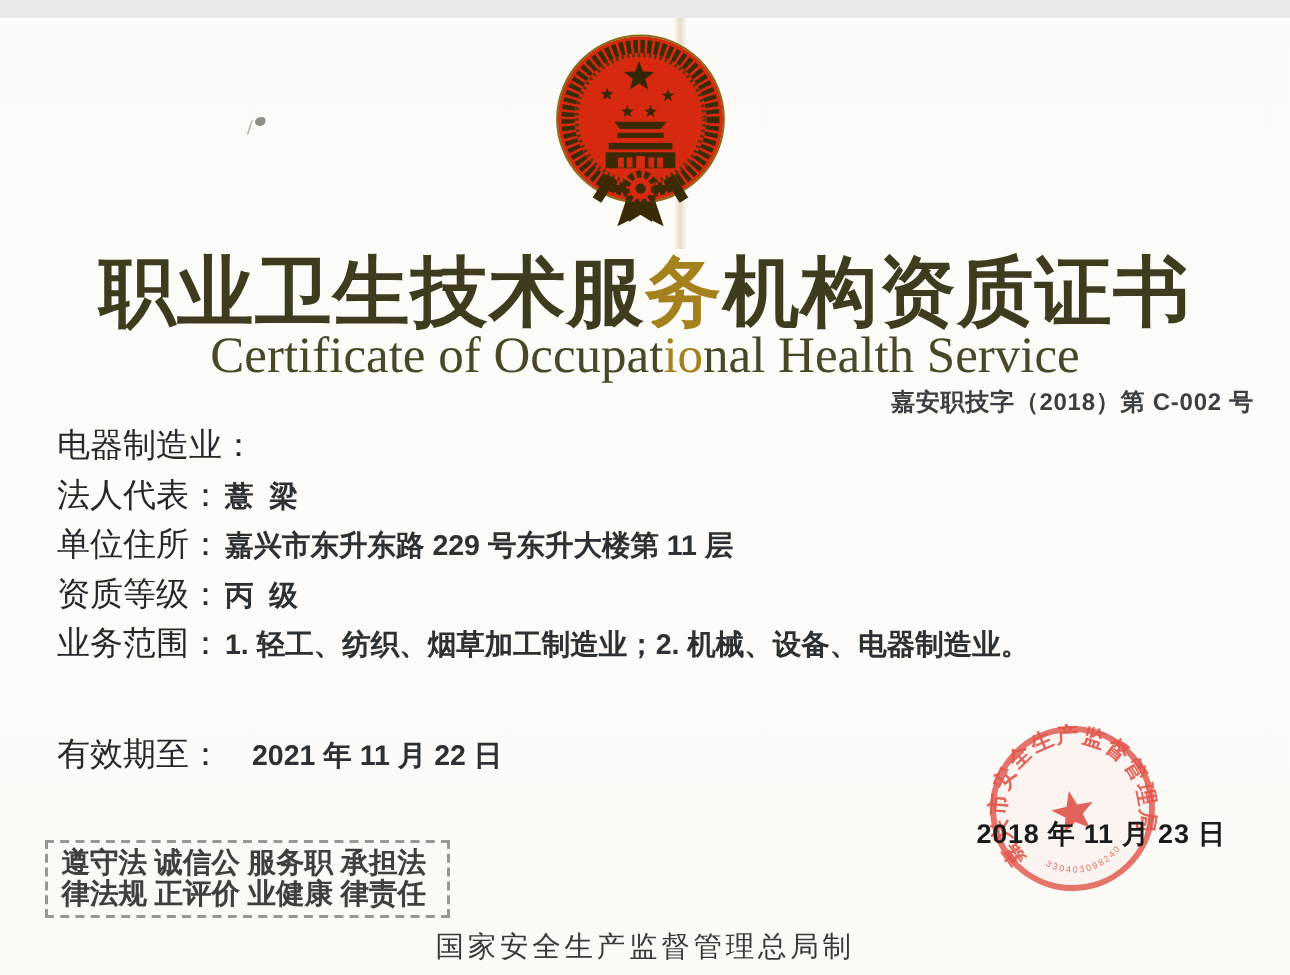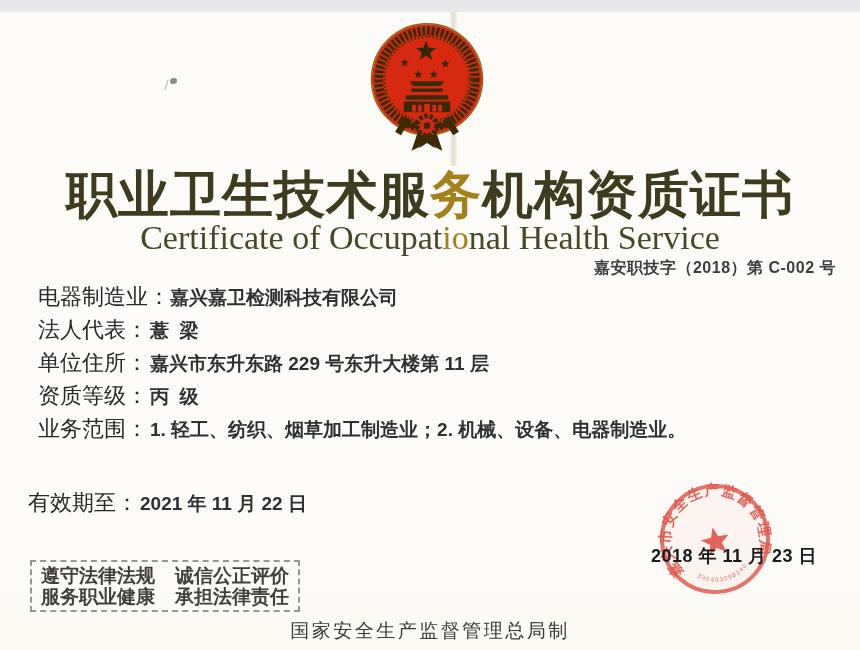--- a/index.html
+++ b/index.html
@@ -33,33 +33,33 @@
     font-weight:bold;font-size:16px;color:#3b3f41;letter-spacing:.5px;
   }
 
   .fields{position:absolute;left:38px;top:270px;width:790px;}
   .frow{display:flex;align-items:flex-start;height:33px;}
   .flabel{flex:0 0 112px;font-size:22px;color:#26292b;white-space:pre;}
   .fvalue{
     font-family:"Liberation Sans","DejaVu Sans",sans-serif;
     font-weight:bold;font-size:19px;color:#2e3133;white-space:pre;padding-top:3px;
   }
-  .validity{position:absolute;left:28px;top:476px;display:flex;}
+  .validity{position:absolute;left:38px;top:476px;display:flex;gap:18px;}
 
   .seal{position:absolute;left:652px;top:464px;width:126px;height:126px;opacity:.92;transform:rotate(-4deg);}
   .issue-date{
     position:absolute;left:651px;top:532px;
     font-family:"Liberation Sans","DejaVu Sans",sans-serif;
     font-weight:bold;font-size:18px;color:#1b1b1b;letter-spacing:.5px;white-space:pre;
   }
 
   .motto-box{
     position:absolute;left:30px;top:548px;width:248px;height:42px;
     border:2px dashed #979795;padding:3px 9px;
-    display:flex;flex-direction:column;justify-content:space-between;
+    display:flex;flex-direction:row;justify-content:space-between;
     color:#3f3f3d;font-weight:bold;font-size:19px;
   }
   .motto-row{display:flex;justify-content:space-between;line-height:21px;}
 
   .footer{
     position:absolute;top:606px;left:0;width:100%;text-align:center;
     font-family:"Liberation Sans","DejaVu Sans",sans-serif;
     font-size:19px;letter-spacing:2.5px;color:#3a3a3a;font-weight:500;
   }
 </style>
@@ -113,21 +113,20 @@
 
   <div class="title-cn"><span>职业卫生技术服</span><span class="gold">务</span><span>机构资质证书</span></div>
 
   <div class="title-en"><span>Certificate of Occupat</span><span class="gold">io</span><span>nal Health Service</span></div>
 
   <div class="cert-no">嘉安职技字（2018）第 C-002 号</div>
 
   <div class="fields">
     <div class="frow">
       <span class="flabel">电器制造业：</span>
-      <span class="fvalue">嘉兴嘉卫检测科技有限公司</span>
     </div>
     <div class="frow">
       <span class="flabel">法人代表：</span>
       <span class="fvalue">薏  梁</span>
     </div>
     <div class="frow">
       <span class="flabel">单位住所：</span>
       <span class="fvalue">嘉兴市东升东路 229 号东升大楼第 11 层</span>
     </div>
     <div class="frow">

